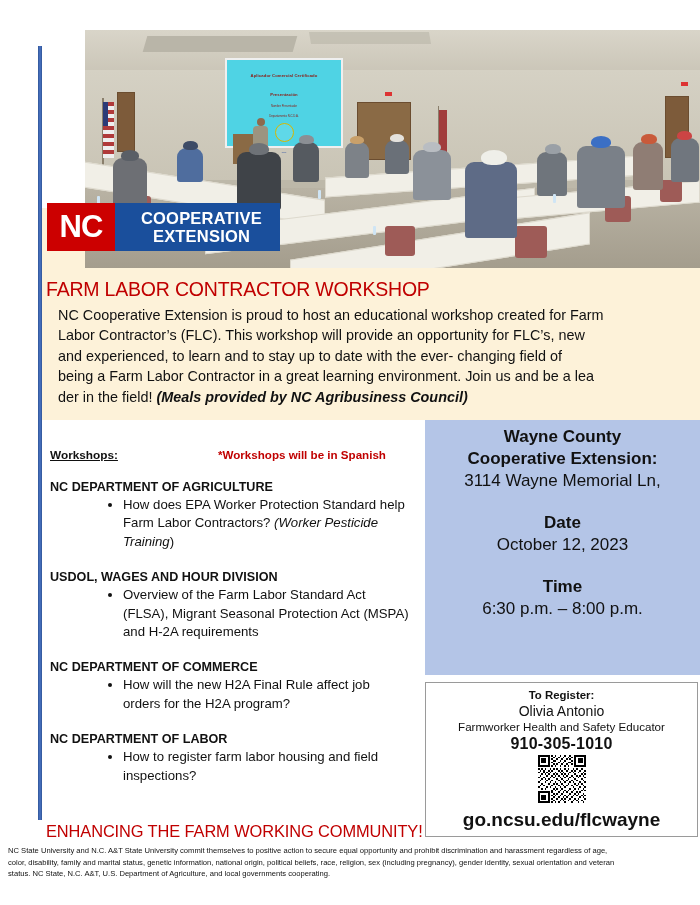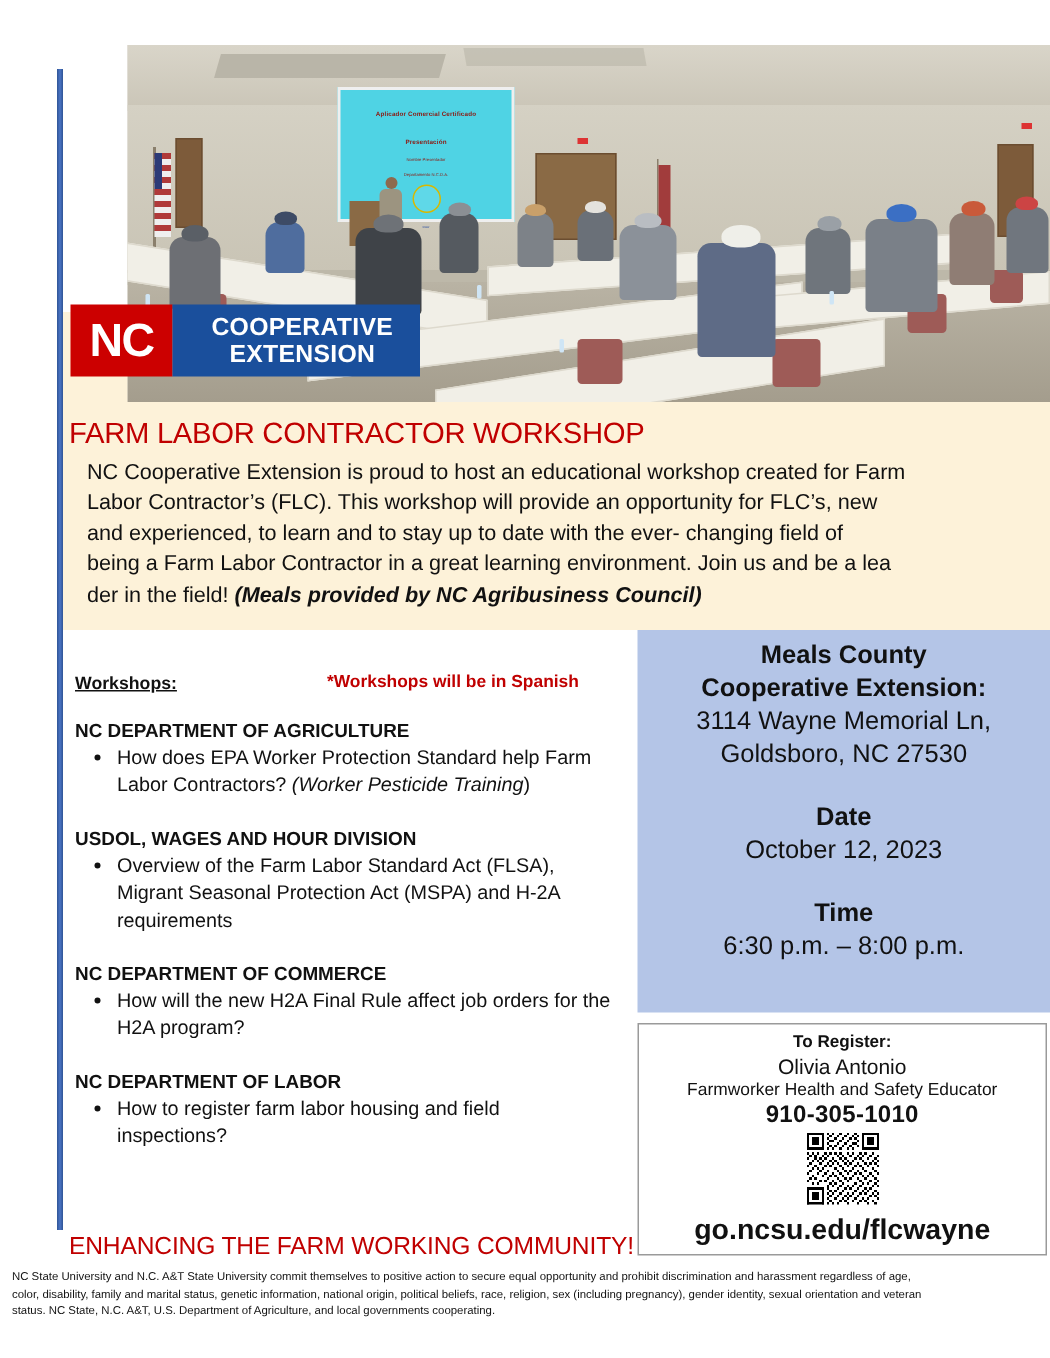--- a/index.html
+++ b/index.html
@@ -93,21 +93,21 @@
     position:absolute;left:50px;top:448px;font-size:11.8px;font-weight:bold;
     text-decoration:underline;color:#111;
   }
   .spanish-note{
     position:absolute;left:218px;top:448px;font-size:11.6px;font-weight:bold;color:#c00000;
   }
   .agenda{position:absolute;left:50px;top:480px;width:360px;}
   .agenda .dept{font-size:12.6px;font-weight:bold;color:#111;margin-top:19px;}
   .agenda .dept:first-child{margin-top:0;}
   .agenda ul{margin:2px 0 0 0;padding-left:28px;list-style:disc;}
-  .agenda li{font-size:13.2px;color:#111;line-height:18.4px;margin-top:2px;}
+  .agenda li{font-size:13.2px;color:#111;line-height:18.4px;margin-top:2px;margin-left:45px;}
   .agenda li i{font-style:italic;}
 
   .tagline{
     position:absolute;left:46px;top:822px;font-size:16.4px;color:#c00000;
     letter-spacing:-.1px;
   }
 
   
   .info-box{
     position:absolute;left:425px;top:420px;width:275px;height:255px;
@@ -264,24 +264,23 @@
 
     <div class="dept">NC DEPARTMENT OF LABOR</div>
     <ul>
       <li>How to register farm labor housing and field inspections?</li>
     </ul>
   </div>
 
   <div class="tagline">ENHANCING THE FARM WORKING COMMUNITY!</div>
 
   <div class="info-box">
-    <div class="b">Meals County</div>
+    <div class="b">Wayne County</div>
     <div class="b">Cooperative Extension:</div>
     <div class="n">3114 Wayne Memorial Ln,</div>
-    <div class="n">Goldsboro, NC 27530</div>
     <div class="sp"></div>
     <div class="b">Date</div>
     <div class="n">October 12, 2023</div>
     <div class="sp"></div>
     <div class="b">Time</div>
     <div class="n">6:30 p.m. – 8:00 p.m.</div>
   </div>
 
   <div class="reg-box">
     <div class="reg-title">To Register:</div>

